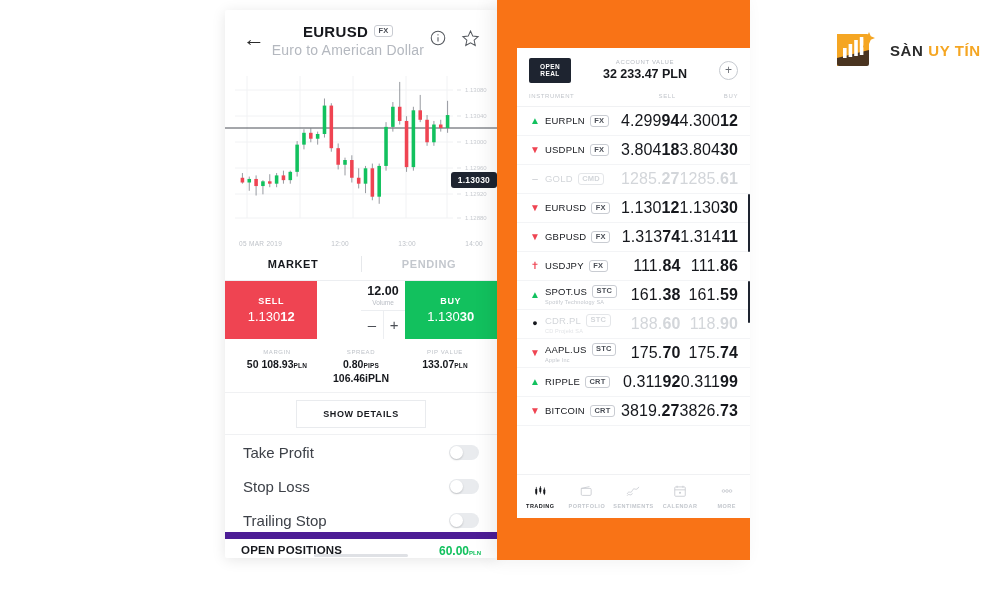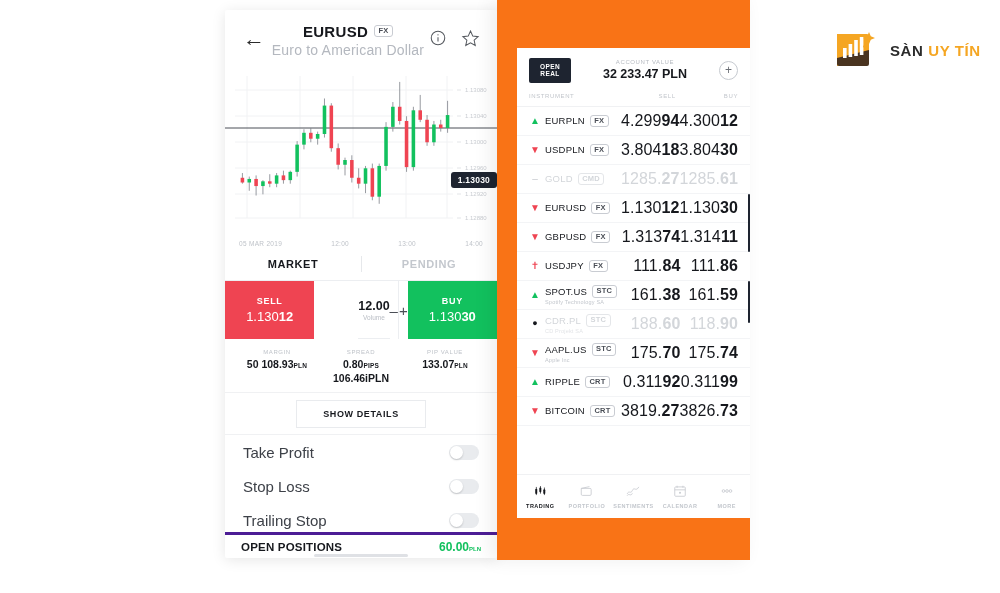--- a/index.html
+++ b/index.html
@@ -87,21 +87,21 @@
     width: 34%; background: #ef4452; color:#fff;
     display:flex; flex-direction:column; align-items:center; justify-content:center; gap:3px;
   }
   .buy-btn {
     width: 34%; background: #12c15e; color:#fff;
     display:flex; flex-direction:column; align-items:center; justify-content:center; gap:3px;
   }
   .side-label { font-size: 9px; font-weight: 700; letter-spacing:.7px; }
   .side-price { font-size: 13px; font-weight: 400; }
   .side-price b { font-weight: 700; }
-  .vol-col { flex:1; display:flex; flex-direction:row;margin-left:44px; }
+  .vol-col { flex:1; display:flex; flex-direction:column;margin-left:44px; }
   .vol-top {
     flex:1; display:flex; flex-direction:column; align-items:center; justify-content:center;
     border-bottom: 1px solid #eceef1;
   }
   .vol-value { font-size: 12.5px; font-weight: 700; color:#16181d; }
   .vol-label { font-size: 6.5px; color:#b9bdc4; margin-top:1px; }
   .vol-steppers { flex:1; display:flex; }
   .stepper {
     flex:1; display:flex; align-items:center; justify-content:center;
     font-size: 15px; color:#4b4f56; font-weight: 500;
@@ -141,22 +141,22 @@
   }
   .switch .knob {
     position:absolute; left:1px; top:1px; width:13px; height:13px;
     border-radius: 50%; background:#fff;
     box-shadow: 0 1px 2px rgba(0,0,0,.18);
   }
 
   
   .open-pos {
     position:absolute; left:0; right:0; bottom:0; height: 26px;
-    border-top: 3px solid #4c1d95;
-    display:flex; align-items:center; justify-content:space-between;
+    border-top: 7px solid #4c1d95;
+    display:flex; align-items:flex-start; justify-content:space-between;
     padding: 5px 16px;
   }
   .open-pos-label { font-size: 11.5px; font-weight:700; color:#16181d; letter-spacing:.2px; }
   .open-pos-value { font-size: 12px; font-weight:700; color:#12c15e; }
   .open-pos-value .unit { font-size: 6px; }
   .home-indicator {
     position:absolute; bottom:1px; left:50%; transform:translateX(-50%);
     width: 94px; height: 3px; border-radius:2px; background:#dfe1e5;
   }
 

